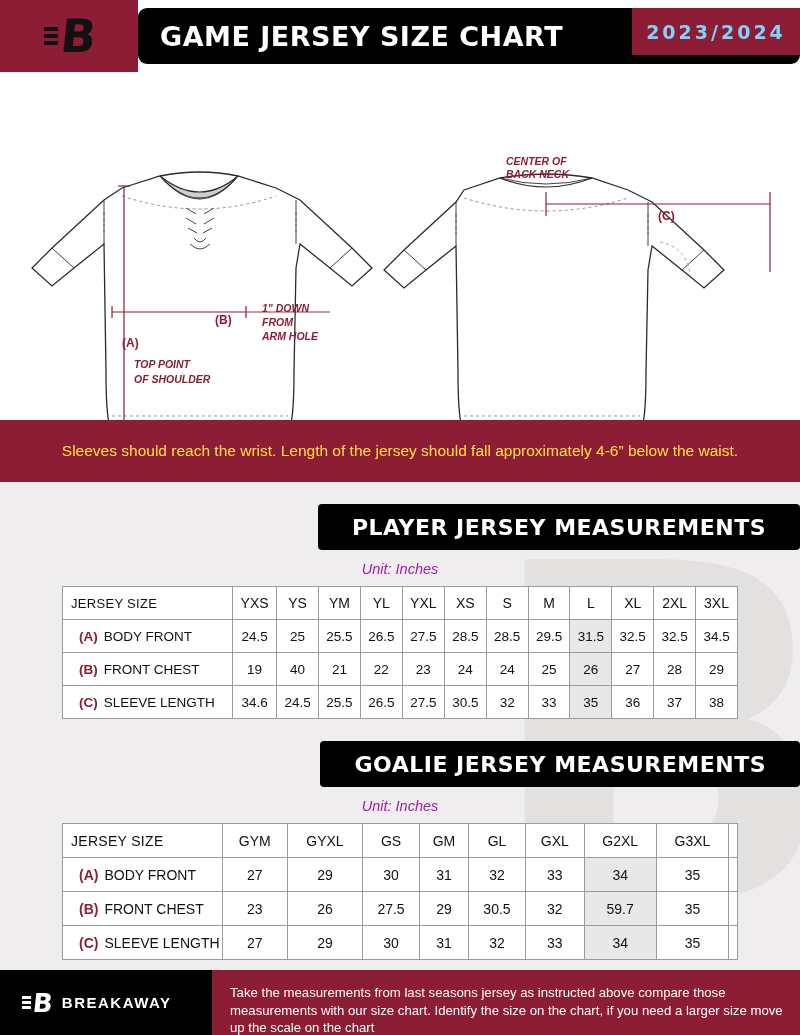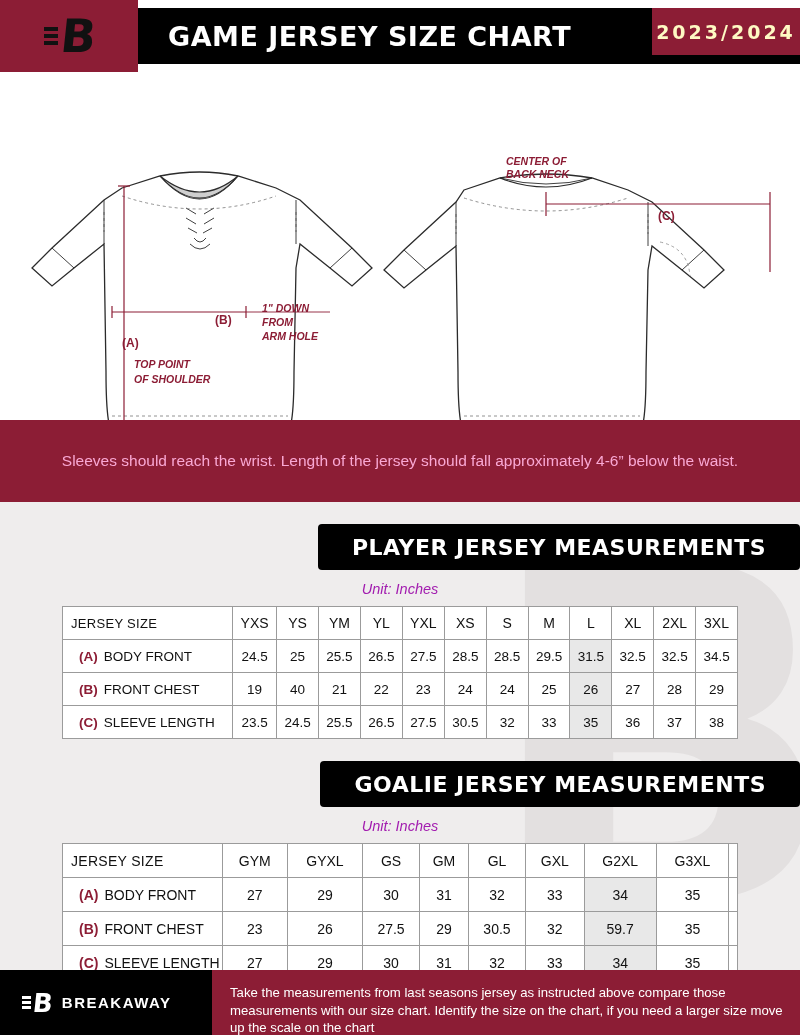--- a/index.html
+++ b/index.html
@@ -35,47 +35,48 @@
     font-family: "DejaVu Sans", sans-serif;
     font-weight: bold; font-size: 46px; color: #111;
     letter-spacing: -2px;
     transform: skewX(-6deg);
   }
   .logo-mark { display:flex; align-items:center; }
   .logo-stripes { display:flex; flex-direction:column; gap:3px; margin-right:3px; }
   .logo-stripes i { display:block; width:14px; height:4px; background:#111; }
   .header-title-wrap {
     flex: 1; background: #000; margin: 8px 0 8px 0;
-    display: flex; align-items: center; padding-left: 30px;
+    display: flex; align-items: center; padding-left: 22px;
     position: relative;
+    border-radius: 9px;
   }
   .header-title {
     color: #fff; font-size: 27px; font-weight: bold;
     letter-spacing: 0.5px; font-family: "DejaVu Sans", sans-serif;
   }
   .header-year {
     position: absolute; right: 0; top: 0; bottom: 9px;
-    width: 148px; background: #8c1d35;
-    color: #fef9c3; font-size: 19px; font-weight: bold;
+    width: 168px; background: #8c1d35;
+    color: #7dd3fc; font-size: 19px; font-weight: bold;
     display: flex; align-items: center; justify-content: center;
     letter-spacing: 3px; font-family: "DejaVu Sans", sans-serif;
   }
 
   
   .illus {
     position: relative; z-index: 2;
     height: 348px; background: #fff;
   }
   .illus svg { display: block; }
 
   
   .note-banner {
     position: relative; z-index: 2;
-    background: #8c1d35; color: #f9a8d4;
-    height: 82px; display: flex; align-items: center; justify-content: center;
+    background: #8c1d35; color: #fde047;
+    height: 62px; display: flex; align-items: center; justify-content: center;
     text-align: center; padding: 8px 60px;
   }
   .note-banner span { font-size: 15.5px; line-height: 1.45; }
 
   
   .section-title-wrap { position: relative; z-index: 2; text-align: right; padding-top: 22px; margin-left: 46px; }
   .section-title {
     display: inline-block; background: #000; color: #fff;
     font-size: 22px; font-weight: bold; letter-spacing: 0.5px;
     padding: 11px 34px 10px; border-radius: 4px;
@@ -302,21 +303,21 @@
           <td>24</td>
           <td>24</td>
           <td>25</td>
           <td class="hl">26</td>
           <td>27</td>
           <td>28</td>
           <td>29</td>
         </tr>
         <tr>
           <td class="rowlabel"><span class="tag">(C)</span><span>SLEEVE LENGTH</span></td>
-          <td>23.5</td>
+          <td>34.6</td>
           <td>24.5</td>
           <td>25.5</td>
           <td>26.5</td>
           <td>27.5</td>
           <td>30.5</td>
           <td>32</td>
           <td>33</td>
           <td class="hl">35</td>
           <td>36</td>
           <td>37</td>

